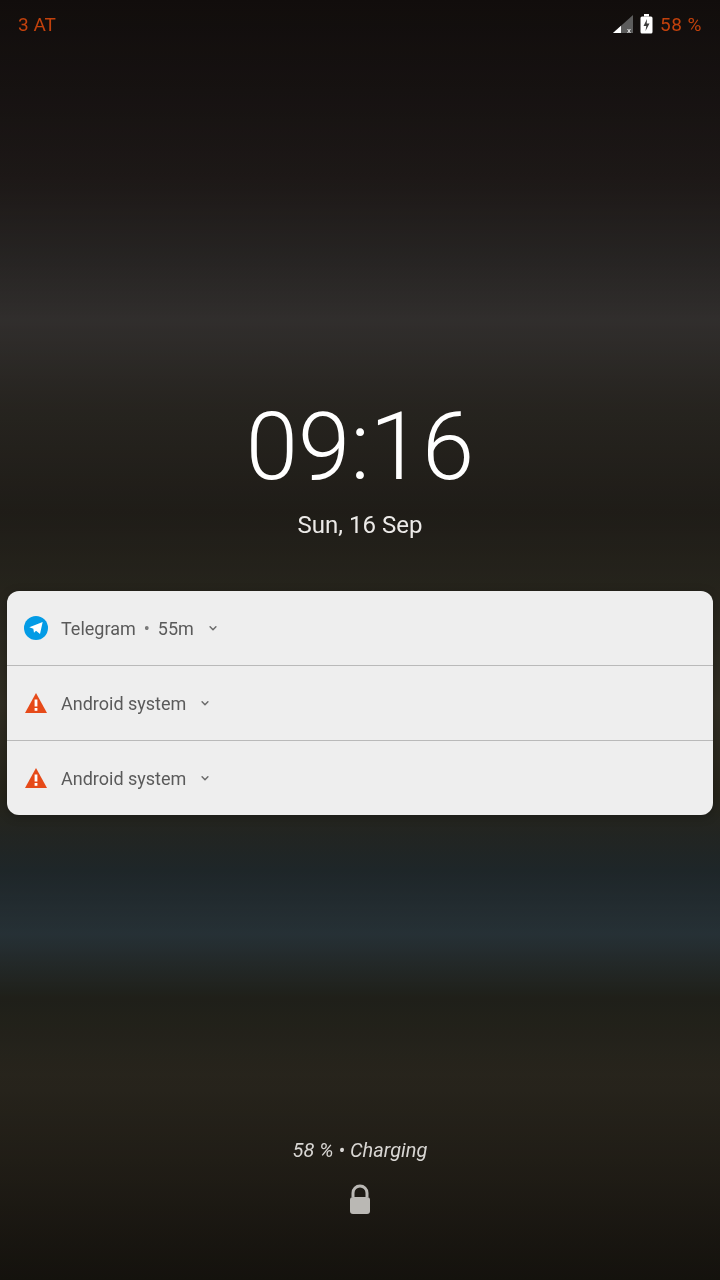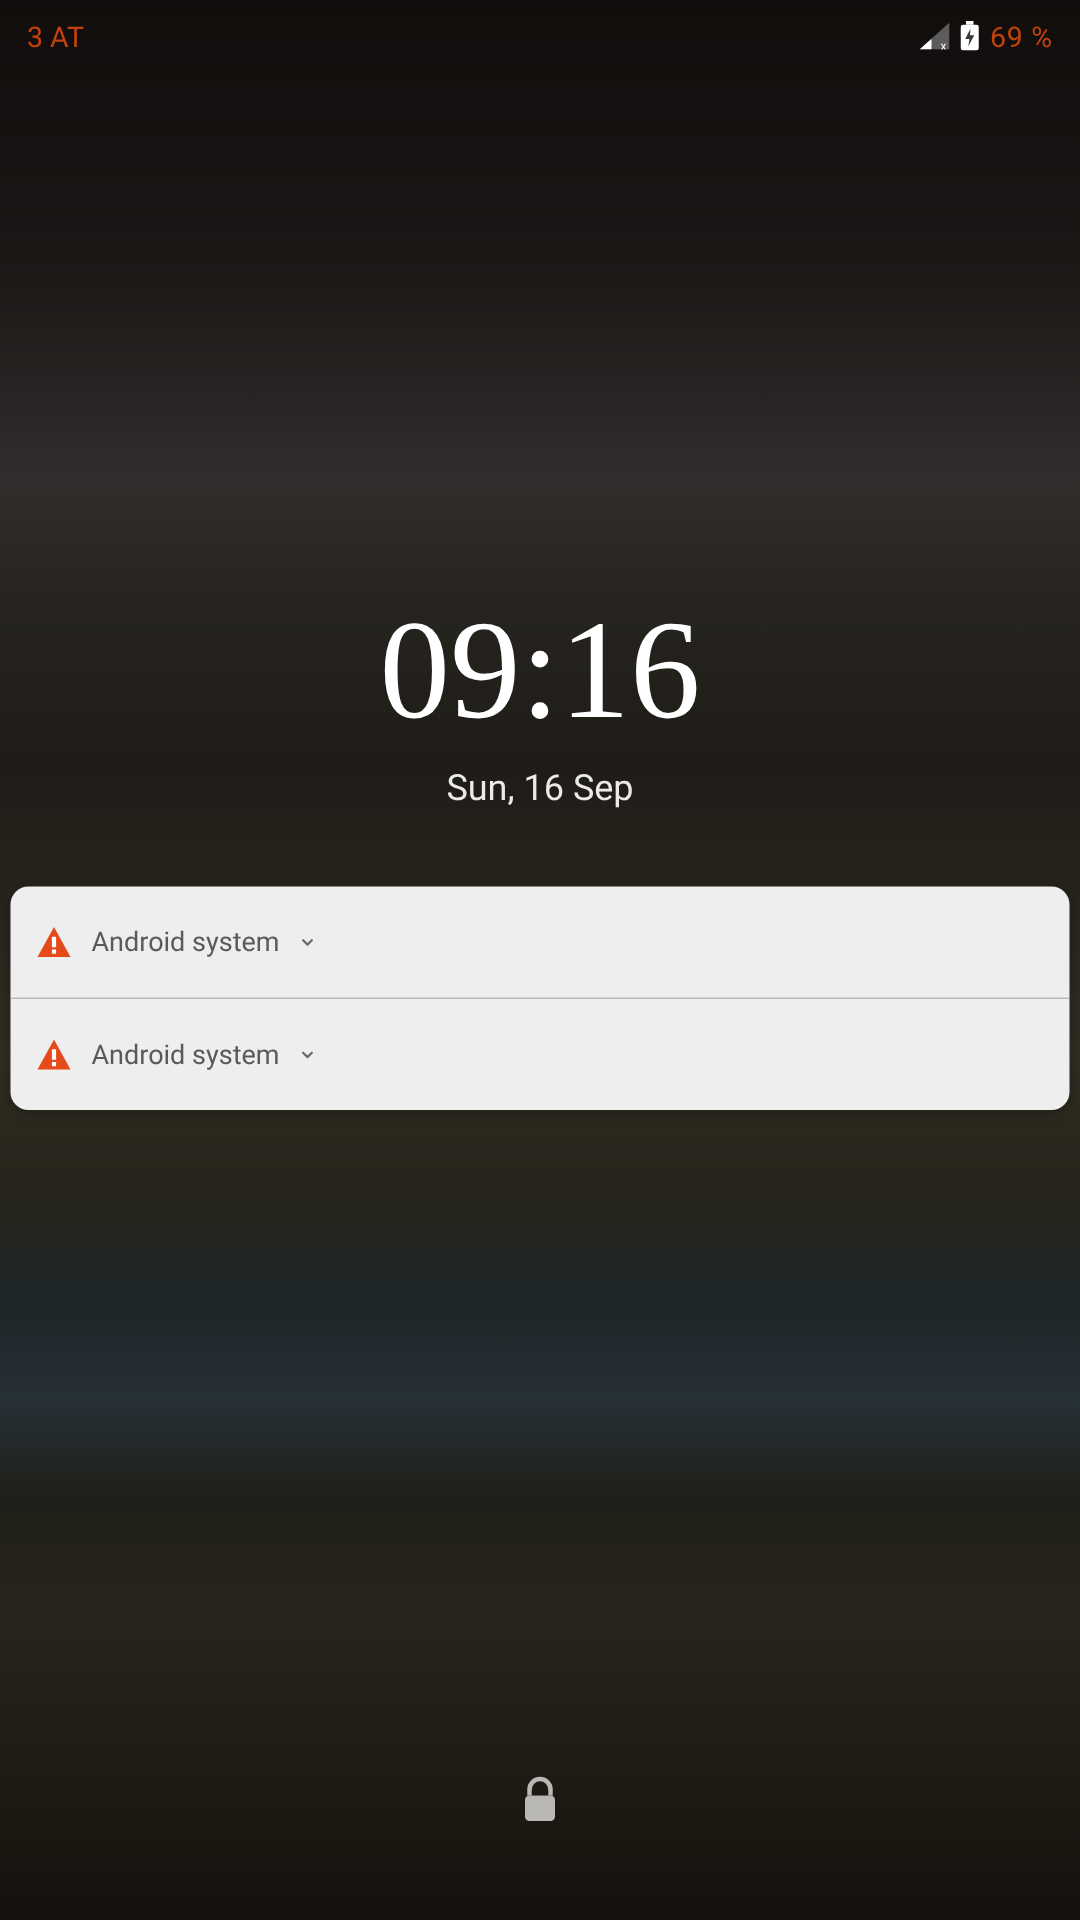--- a/index.html
+++ b/index.html
@@ -21,21 +21,21 @@
     position: absolute; top: 0; left: 0; right: 0;
     height: 48px; display: flex; align-items: center;
     justify-content: space-between;
     padding: 0 18px;
     font-size: 19px; font-weight: 400; color: #c2410c;
   }
   .status-right { display: flex; align-items: center; gap: 7px; }
   .status-right .battery-text { letter-spacing: 0.5px; }
   
   .clock-wrap { position: absolute; top: 400px; left: 0; right: 0; text-align: center; color:#fff; }
-  .clock-time { font-size: 94px; font-weight: 300; letter-spacing: 0px; line-height: 1; font-family: Liberation Serif, serif; }
+  .clock-time { font-size: 94px; font-weight: 300; letter-spacing: 0px; line-height: 1; }
   .clock-date { margin-top: 17px; font-size: 24px; font-weight: 400; color: #eceae8; }
   
   .notif-panel {
     position: absolute; top: 591px; left: 7px; right: 7px;
     background: #eeeeee; border-radius: 12px; overflow: hidden;
     box-shadow: 0 2px 10px rgba(0,0,0,0.25);
   }
   .notif {
     display: flex; align-items: center;
     padding: 24px 20px 24px 16px;
@@ -79,31 +79,50 @@
         <text x="16" y="18" font-size="8" fill="#ffffff" text-anchor="middle">x</text>
       </svg>
     </span>
     <span class="ico">
       <svg width="13" height="20" viewBox="0 0 13 20">
         <rect x="4" y="0" width="5" height="2.5" fill="#ffffff"></rect>
         <rect x="0.5" y="2.5" width="12" height="17" rx="1.5" fill="#ffffff"></rect>
         <polygon points="7,5 3.5,12 6.3,12 5.5,17 9.5,9.5 6.7,9.5" fill="#3a3a3a"></polygon>
       </svg>
     </span>
-    <span class="battery-text">69 %</span>
+    <span class="battery-text">58 %</span>
   </div>
 </div>
 
 <div class="clock-wrap">
   <div class="clock-time">09:16</div>
   <div class="clock-date">Sun, 16 Sep</div>
 </div>
 
 <div class="notif-panel">
 
+  <div class="notif">
+    <span class="app-icon">
+      <span class="icon-telegram">
+        <svg width="16" height="16" viewBox="0 0 24 24">
+          <path d="M2 11 L22 3 L18 21 L12 16 L9 19 L8 13 Z" fill="#ffffff"></path>
+        </svg>
+      </span>
+    </span>
+    <span class="label-wrap">
+      <span>Telegram</span>
+      <span class="dot">•</span>
+      <span>55m</span>
+      <span class="chev">
+        <svg width="14" height="14" viewBox="0 0 24 24">
+            <path d="M7 10l5 5 5-5" stroke="#6a6a6a" stroke-width="2.5" fill="none" stroke-linecap="round" stroke-linejoin="round"></path>
+          </svg>
+      </span>
+    </span>
+  </div>
 
   <div class="notif">
     <span class="app-icon icon-warning">
       <svg width="24" height="22" viewBox="0 0 24 22">
         <path d="M12 1 L23 21 L1 21 Z" fill="#e64a19"></path>
         <rect x="10.6" y="7.5" width="2.8" height="7" fill="#ffffff"></rect>
         <rect x="10.6" y="16" width="2.8" height="2.8" fill="#ffffff"></rect>
       </svg>
     </span>
     <span class="label-wrap">
@@ -130,19 +149,20 @@
         <svg width="14" height="14" viewBox="0 0 24 24">
             <path d="M7 10l5 5 5-5" stroke="#6a6a6a" stroke-width="2.5" fill="none" stroke-linecap="round" stroke-linejoin="round"></path>
           </svg>
       </span>
     </span>
   </div>
 
 </div>
 
 <div class="bottom-wrap">
+  <div class="charging-text">58 % • Charging</div>
   <div class="lock-icon">
     <svg width="26" height="32" viewBox="0 0 26 32">
       <path d="M6 13 V9 a7 7 0 0 1 14 0 V13" stroke="#d6d4d1" stroke-width="3" fill="none"></path>
       <rect x="3" y="13" width="20" height="17" rx="3" fill="#d6d4d1"></rect>
     </svg>
   </div>
 </div>
 
 </body></html>

